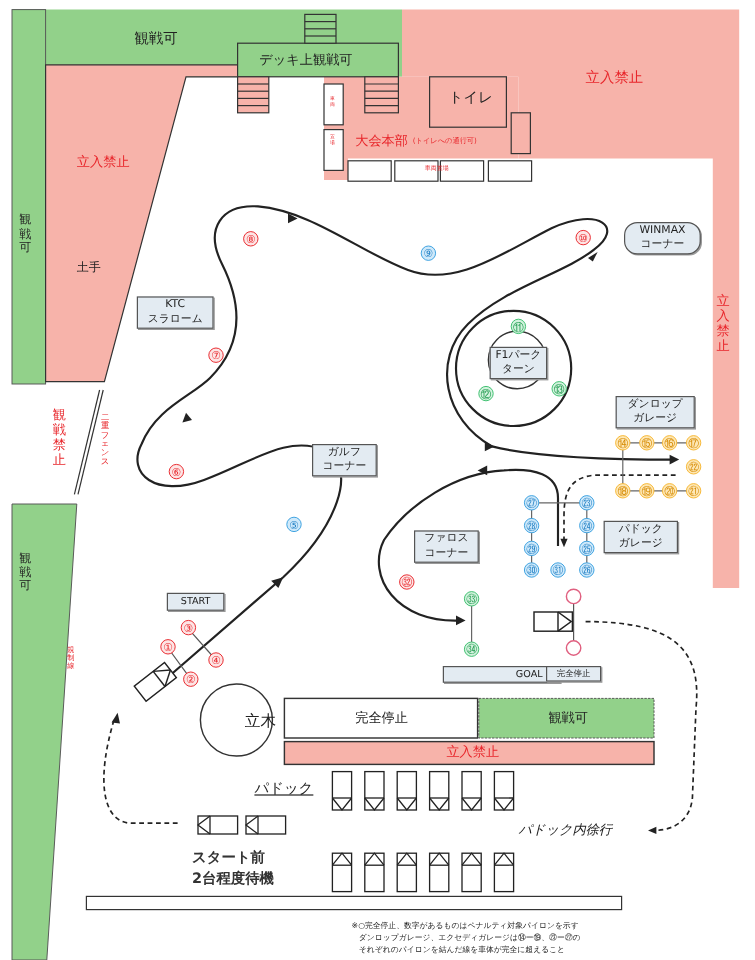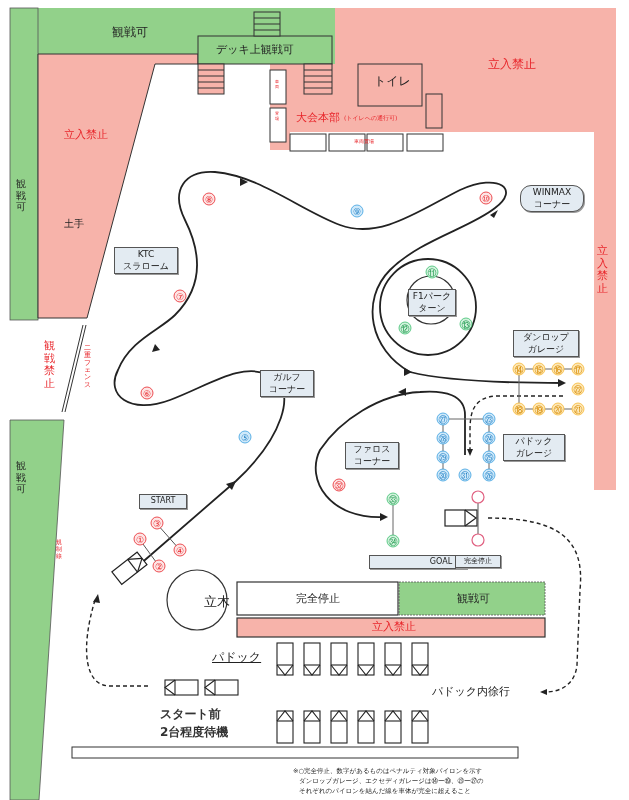--- a/index.html
+++ b/index.html
@@ -450,21 +450,21 @@
 </div>
 <div class="box" style="left:139px;top:494px;width:46px;height:13px;font-size:8px;">START</div>
 <div class="box" style="left:369px;top:555px;width:50px;height:12px;font-size:8px;padding-left:46px;">GOAL</div>
 <div class="box" style="left:455px;top:555px;width:44px;height:11px;font-size:7px;line-height:11px;">完全停止</div>
 
 <div class="t" style="left:204px;top:595px;font-size:13px;">立木</div>
 <div class="t" style="left:296px;top:593px;font-size:11px;">完全停止</div>
 <div class="t" style="left:457px;top:593px;font-size:11px;">観戦可</div>
 <div class="t red" style="left:372px;top:621px;font-size:11px;">立入禁止</div>
 <div class="t" style="left:212px;top:651px;font-size:12px;text-decoration:underline;">パドック</div>
-<div class="t" style="left:432px;top:686px;font-size:11px;">パドック内徐行</div>
+<div class="t" style="left:432px;top:686px;font-size:11px;font-style:italic;">パドック内徐行</div>
 <div class="t" style="left:160px;top:708px;font-size:12px;font-weight:bold;color:#333;">スタート前</div>
 <div class="t" style="left:160px;top:726px;font-size:12px;font-weight:bold;color:#333;">2台程度待機</div>
 
 <div style="position:absolute;left:293px;top:766px;font-size:6.5px;line-height:10px;color:#222;">
   <div>※○完全停止、数字があるものはペナルティ対象パイロンを示す</div>
   <div style="padding-left:6px;">ダンロップガレージ、エクセディガレージは⑭ー⑲、㉓ー㉗の</div>
   <div style="padding-left:6px;">それぞれのパイロンを結んだ線を車体が完全に超えること</div>
 </div>
 
 </body></html>

